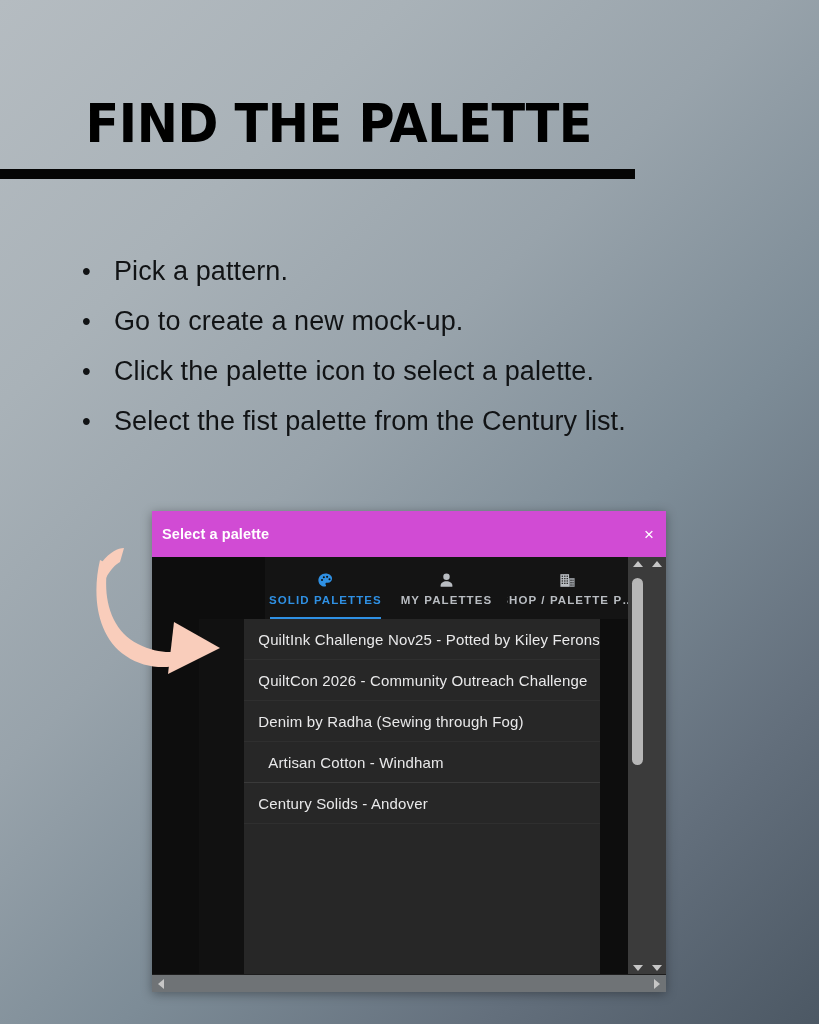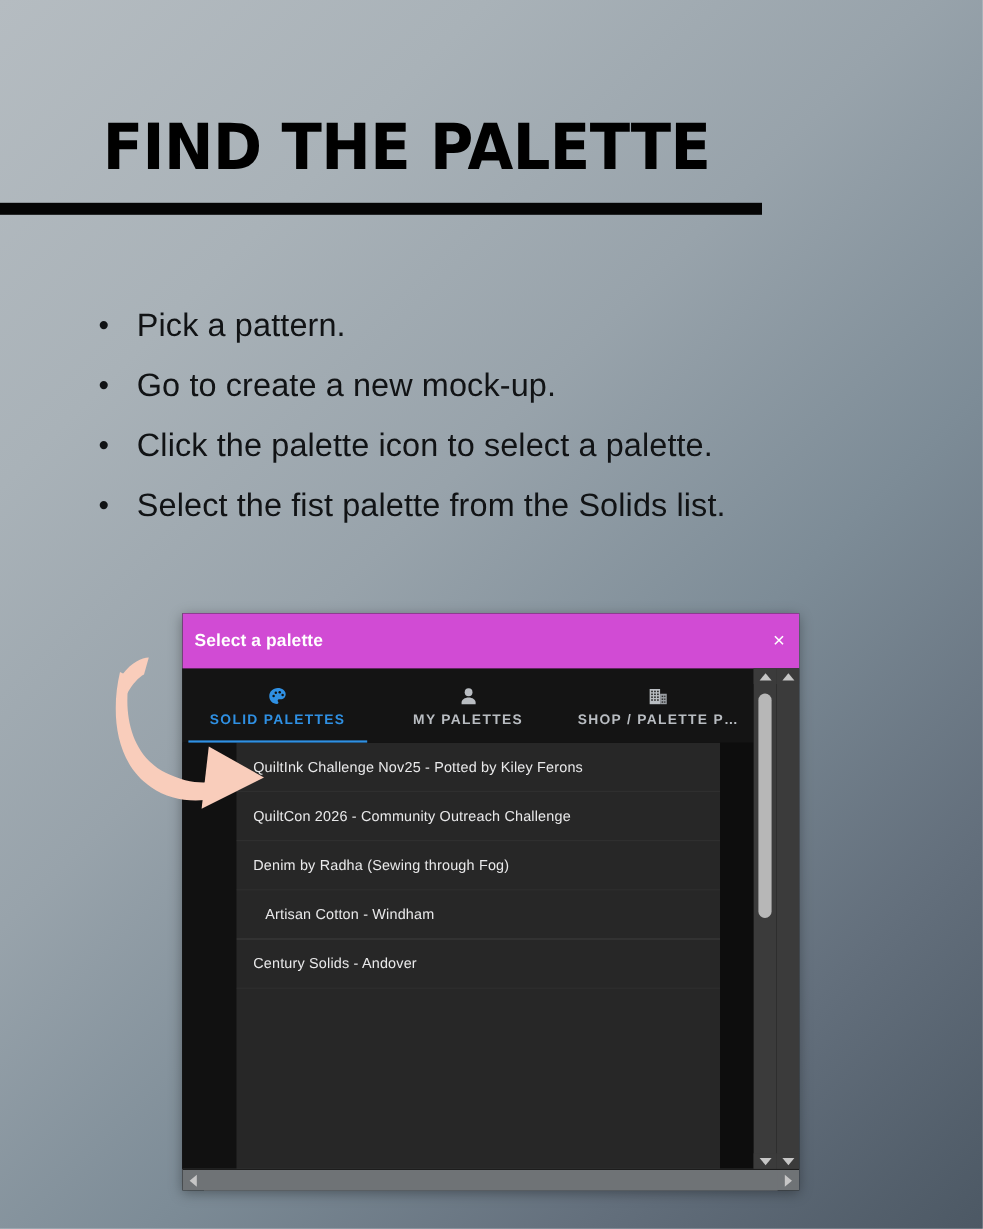--- a/index.html
+++ b/index.html
@@ -127,20 +127,21 @@
     display: flex;
     min-height: 0;
     background: #0d0d0d;
   }
   #dialog-content {
     flex: 1 1 auto;
     display: flex;
     flex-direction: column;
     min-width: 0;
     background: #0d0d0d;
+    align-items: flex-end;
   }
 
   
   #tabs {
     height: 62px;
     display: flex;
     background: #141414;
     flex: 0 0 auto;
   }
   .tab {
@@ -190,21 +191,21 @@
     background: #272727;
     overflow: hidden;
     min-width: 0;
     margin-right: 28px;
   }
   .palette-item {
     height: 41px;
     display: flex;
     align-items: center;
     padding-left: 14px;
-    font-size: 12px;
+    font-size: 15px;
     color: #e9e9ea;
     letter-spacing: 0.15px;
     cursor: pointer;
     white-space: nowrap;
     border-bottom: 1px solid #2f2f2f;
   }
   .palette-item.sep-strong { border-bottom: 1px solid #3a3a3a; padding-left: 24px; }
 
   
   #vscroll-stack {
@@ -289,21 +290,21 @@
   <li>
     <span class="bullet">•</span>
     <span class="txt">Go to create a new mock-up.</span>
   </li>
   <li>
     <span class="bullet">•</span>
     <span class="txt">Click the palette icon to select a palette.</span>
   </li>
   <li>
     <span class="bullet">•</span>
-    <span class="txt">Select the fist palette from the Solids list.</span>
+    <span class="txt">Select the fist palette from the Century list.</span>
   </li>
 </ul>
 
 <div id="palette-dialog">
 
   <div id="dialog-header">
     <span id="dialog-title">Select a palette</span>
     <span id="dialog-close">×</span>
   </div>
 

